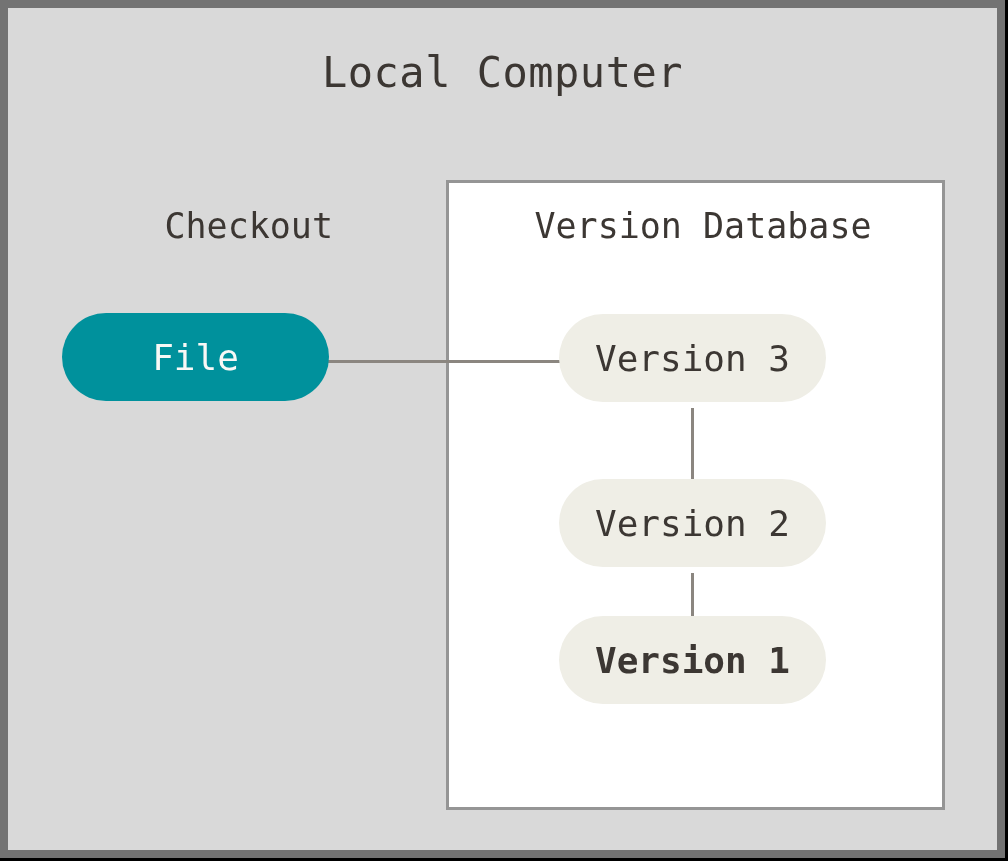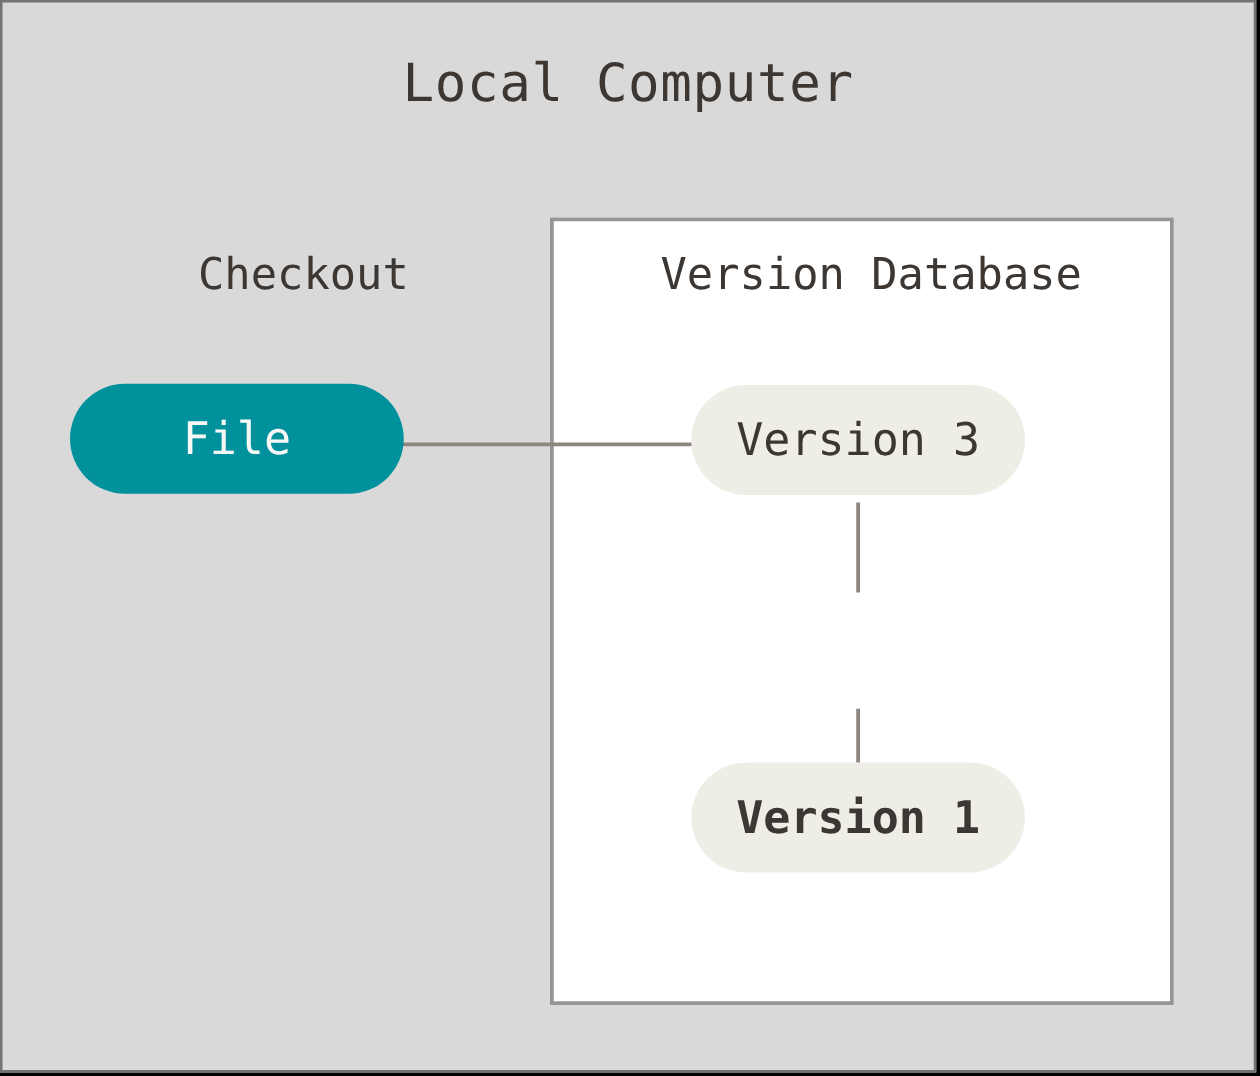--- a/index.html
+++ b/index.html
@@ -11,21 +11,21 @@
     font-family: "DejaVu Sans Mono", "Liberation Mono", monospace;
   }
   .canvas {
     position: absolute;
     left: 0;
     top: 0;
     width: 1005px;
     height: 858px;
     box-sizing: border-box;
     background: #d9d9d9;
-    border: 2px solid #737373;
+    border: 8px solid #737373;
     overflow: hidden;
   }
   .panel-title {
     position: absolute;
     left: 0;
     top: 40px;
     width: 100%;
     text-align: center;
     font-size: 42px;
     color: #3c3733;
@@ -121,16 +121,17 @@
   <div class="connector connector-h"></div>
 
   <div class="connector connector-v connector-v1"></div>
 
   <div class="connector connector-v connector-v2"></div>
 
   <div class="pill pill-file">File</div>
 
   <div class="pill pill-version pill-v3">Version 3</div>
 
+  <div class="pill pill-version pill-v2">Version 2</div>
 
   <div class="pill pill-version pill-v1">Version 1</div>
 
 </div>
 
 </body></html>

